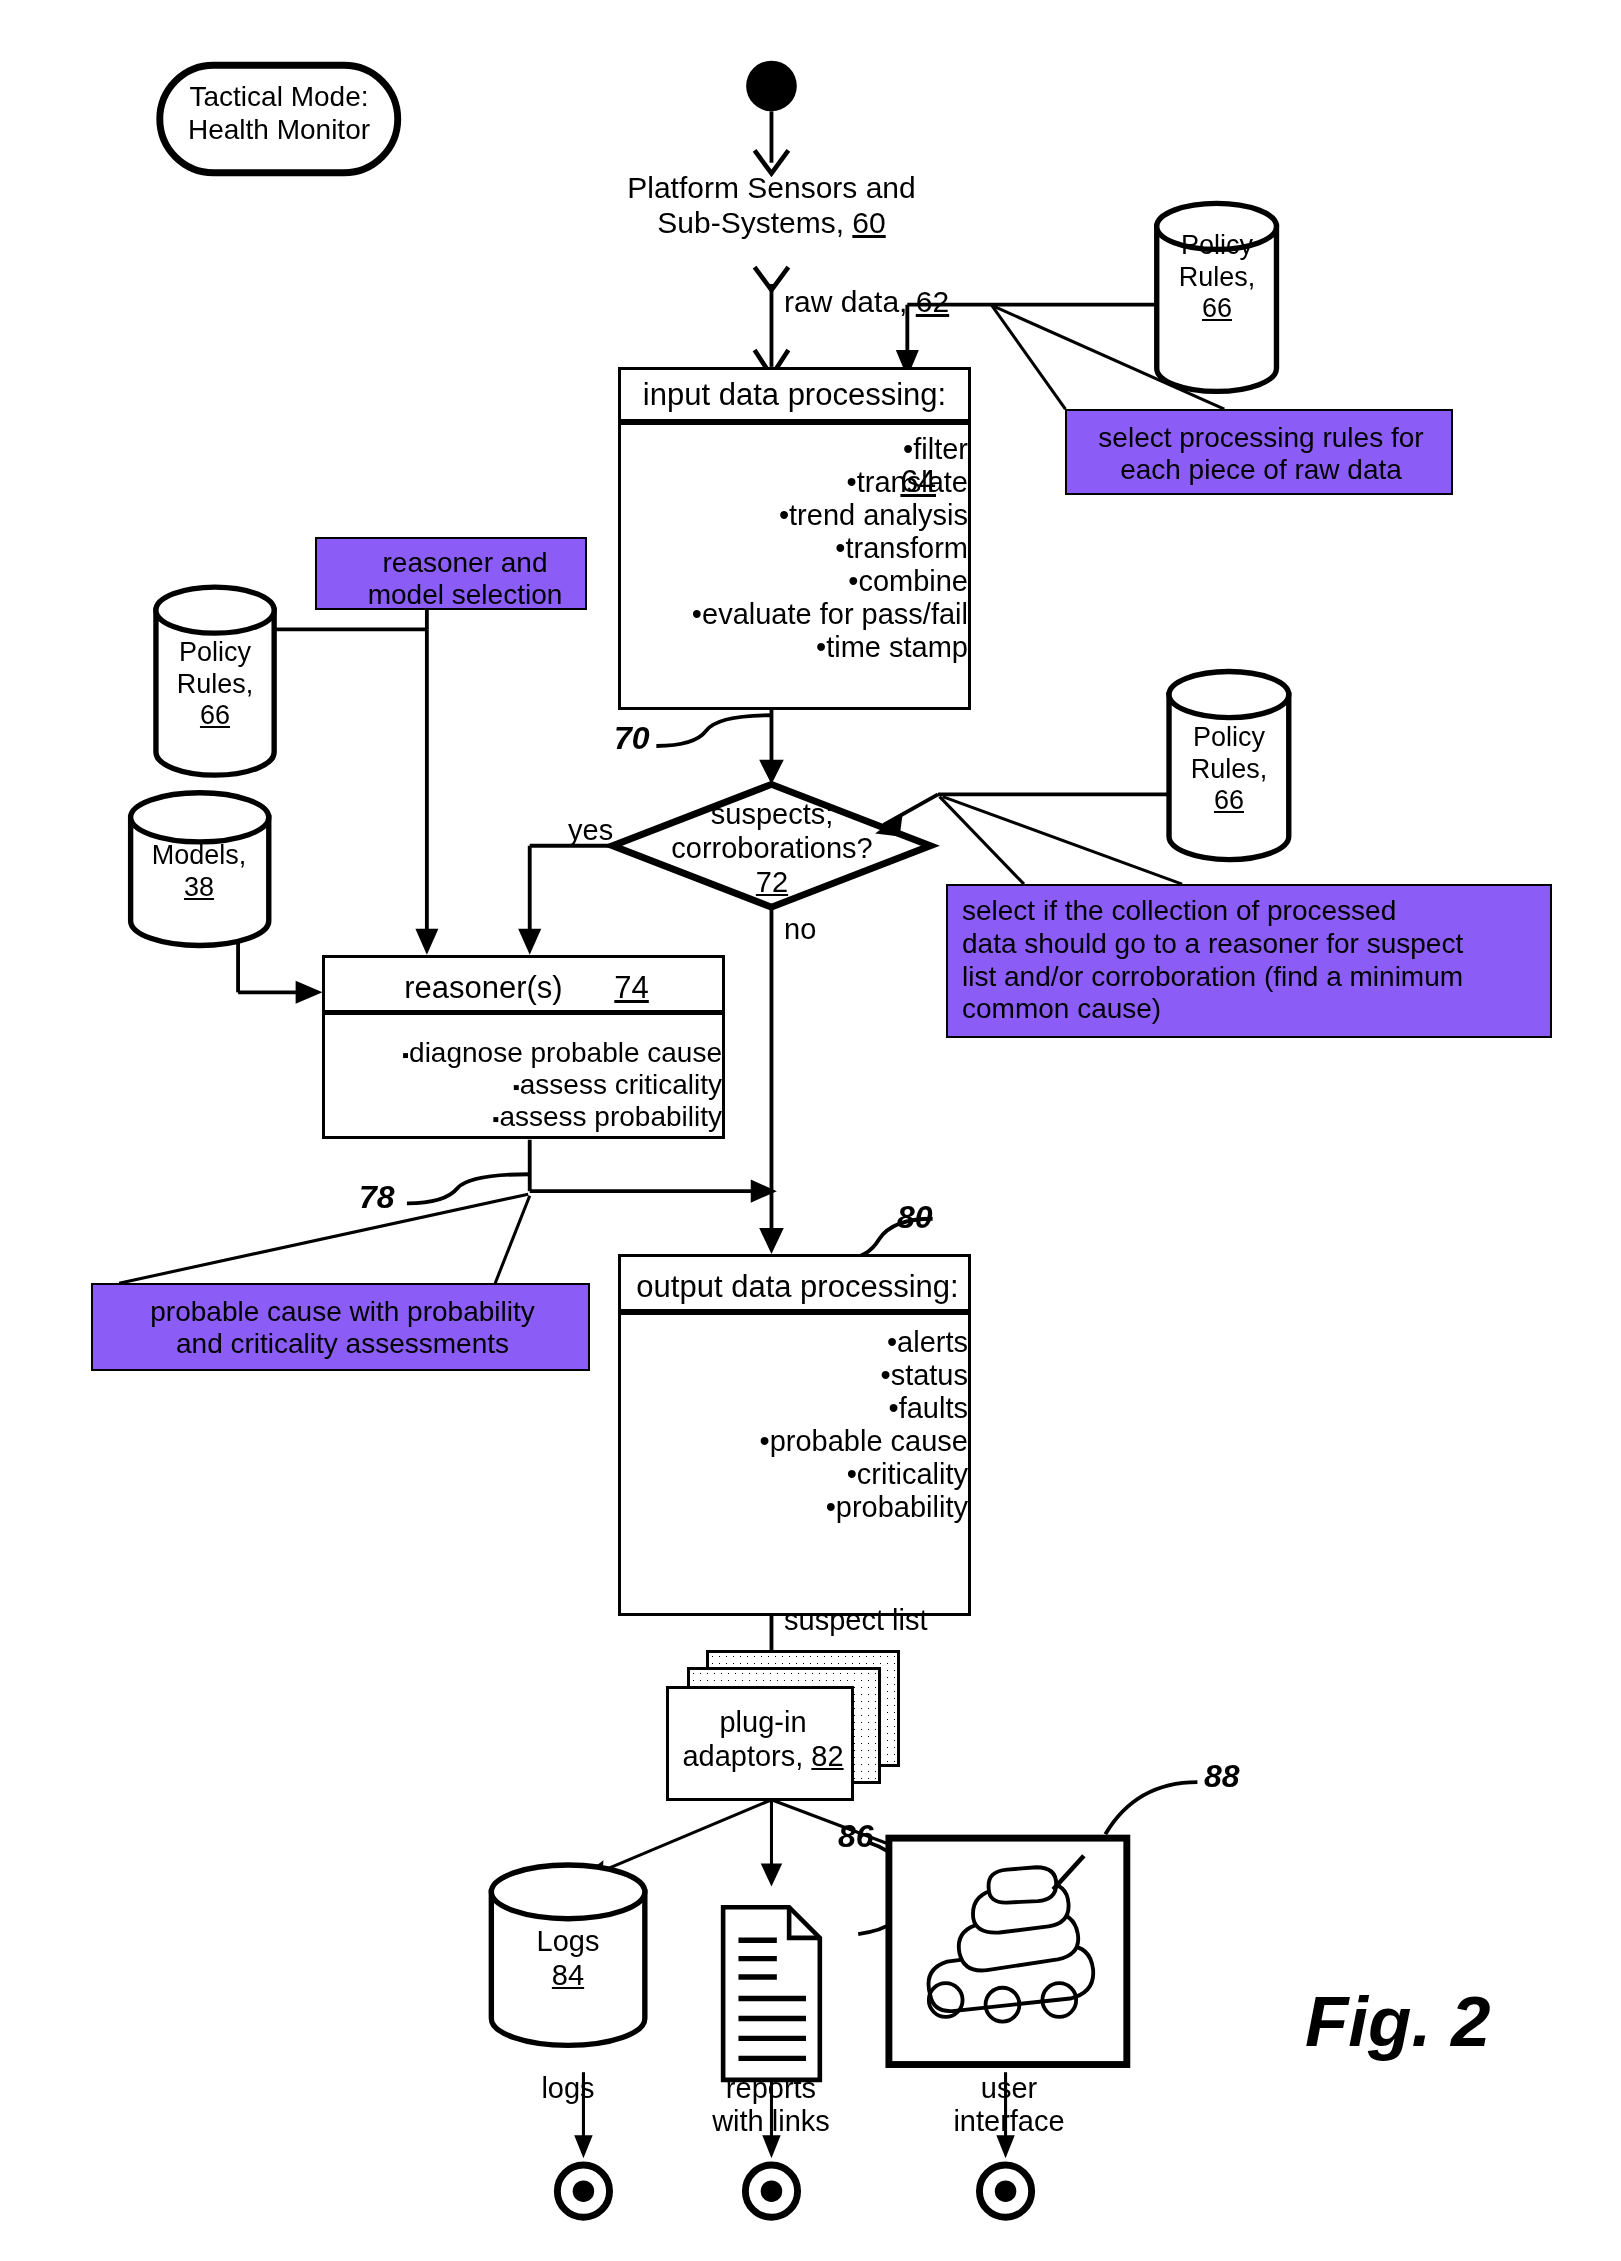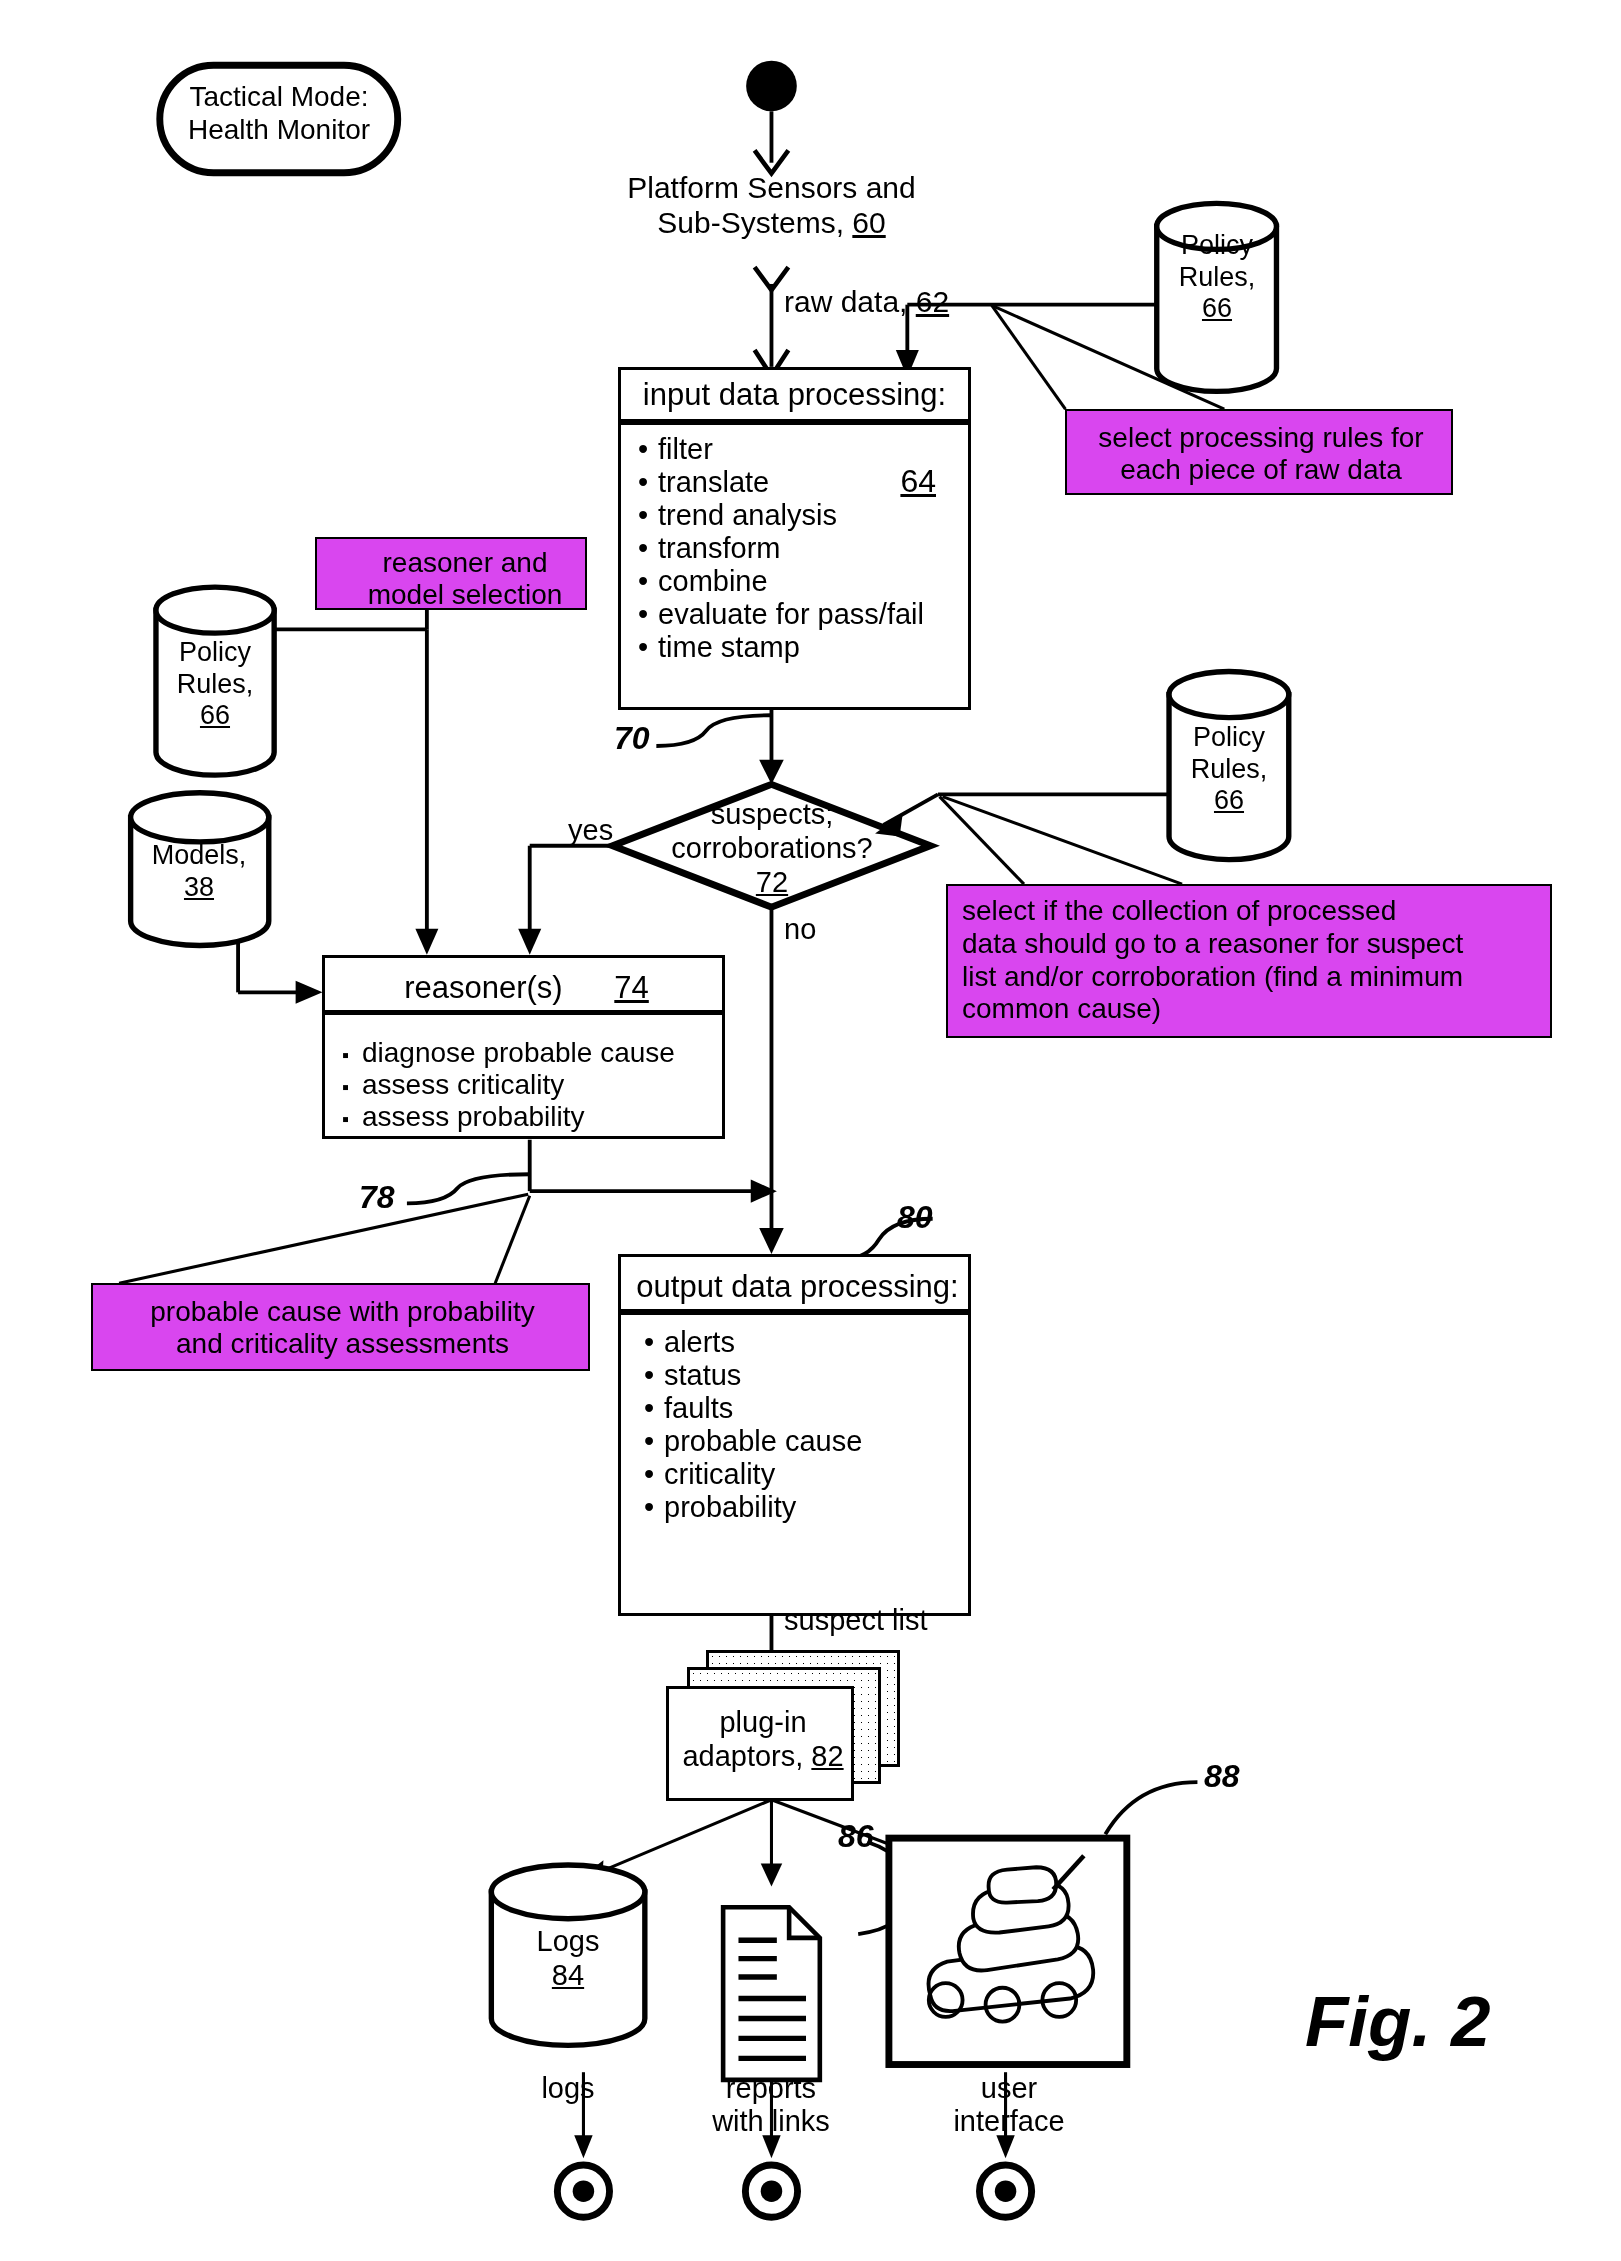--- a/index.html
+++ b/index.html
@@ -7,24 +7,24 @@
        font-family:"Liberation Sans","DejaVu Sans",sans-serif;color:#000;
        overflow:hidden;}
   #stage{position:absolute;left:0;top:0;width:1532px;height:2261px;}
   svg#art{position:absolute;left:0;top:0;width:1622px;height:2261px;}
   .node{position:absolute;box-sizing:border-box;}
   .txt{position:absolute;box-sizing:border-box;line-height:1.17;}
   .ctr{text-align:center;}
 
   
   .boxline{border:3.1px solid #000;background:#fff;}
-  .thin{border:2.3px solid #000;background:#d946ef;}
+  .thin{border:2.3px solid #000;background:#8b5cf6;}
 
   .hdrbox{display:flex;align-items:center;justify-content:center;}
-  .bullets{padding:7.7px 0 0 17px;}
+  .bullets{padding:7.7px 0 0 17px;text-align:right;}
   .bullets div{white-space:nowrap;}
   .bul::before{content:"\2022";display:inline-block;width:20px;}
   .sq::before{content:"\25AA";display:inline-block;width:20px;font-size:20px;}
 
   .num{font-weight:normal;text-decoration:underline;}
   .numi{font-style:italic;font-weight:bold;}
 
   .cap{position:absolute;text-align:center;}
 
   

